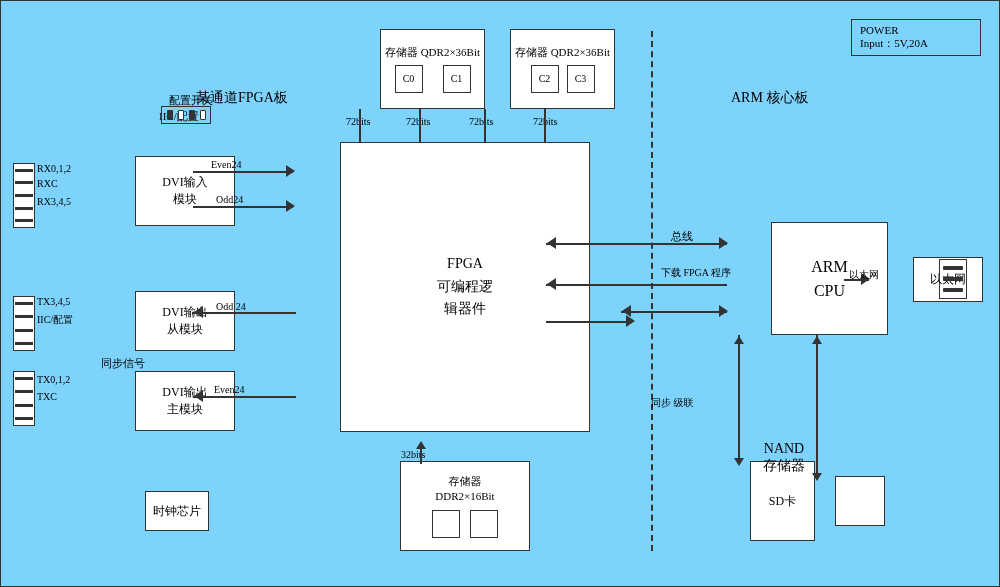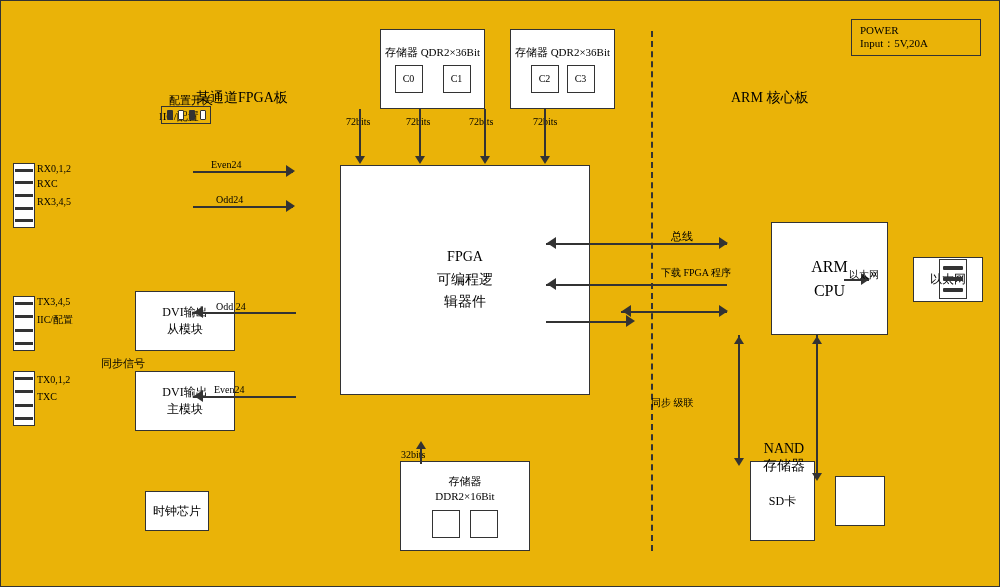--- a/index.html
+++ b/index.html
@@ -8,21 +8,21 @@
       font-family: "SimSun", "宋体", serif;
       font-size: 12px;
       width: 1000px;
       height: 587px;
       overflow: hidden;
       position: relative;
     }
     .diagram-container {
       width: 1000px;
       height: 587px;
-      background: #eab308;
+      background: #7dd3fc;
       position: relative;
       border: 1px solid #333;
       padding-left: 30px;
     }
     
     .section-label {
       position: absolute;
       font-size: 14px;
       font-weight: normal;
     }
@@ -166,30 +166,34 @@
   </div>
 
   <div style="position:absolute; top:105px; left:160px; border:1.5px solid #333; width:50px; height:18px; display:flex; align-items:center; justify-content:space-around; padding:2px;">
     <div style="width:6px; height:10px; background:#333; border-radius:1px;"></div>
     <div style="width:6px; height:10px; background:#fff; border:1px solid #333; border-radius:1px;"></div>
     <div style="width:6px; height:10px; background:#333; border-radius:1px;"></div>
     <div style="width:6px; height:10px; background:#fff; border:1px solid #333; border-radius:1px;"></div>
   </div>
   <div style="position:absolute; top:92px; left:168px; font-size:11px;">配置开关</div>
 
+  <div class="box" style="top:155px; left:90px; width:100px; height:70px; font-size:12px;">
+    <span style="white-space:pre-line;">DVI输入
+模块</span>
+  </div>
 
   <div style="position:absolute; top:170px; left:192px; width:100px; height:2px; background:#333;"></div>
   <div style="position:absolute; top:164px; left:285px; width:0; height:0; border-top:6px solid transparent; border-bottom:6px solid transparent; border-left:9px solid #333;"></div>
   <div style="position:absolute; top:158px; left:210px; font-size:10px;">Even24</div>
 
   <div style="position:absolute; top:205px; left:192px; width:100px; height:2px; background:#333;"></div>
   <div style="position:absolute; top:199px; left:285px; width:0; height:0; border-top:6px solid transparent; border-bottom:6px solid transparent; border-left:9px solid #333;"></div>
   <div style="position:absolute; top:193px; left:215px; font-size:10px;">Odd24</div>
 
-  <div class="box" style="top:164px; left:295px; width:250px; height:230px; font-size:14px; flex-direction:column;">
+  <div class="box" style="top:141px; left:295px; width:250px; height:290px; font-size:14px; flex-direction:column;">
     <span style="white-space:pre-line; line-height:1.6;">FPGA
 可编程逻
 辑器件</span>
   </div>
 
   <div class="box" style="top:290px; left:90px; width:100px; height:60px; font-size:12px;">
     <span style="white-space:pre-line;">DVI输出
 从模块</span>
   </div>
 

